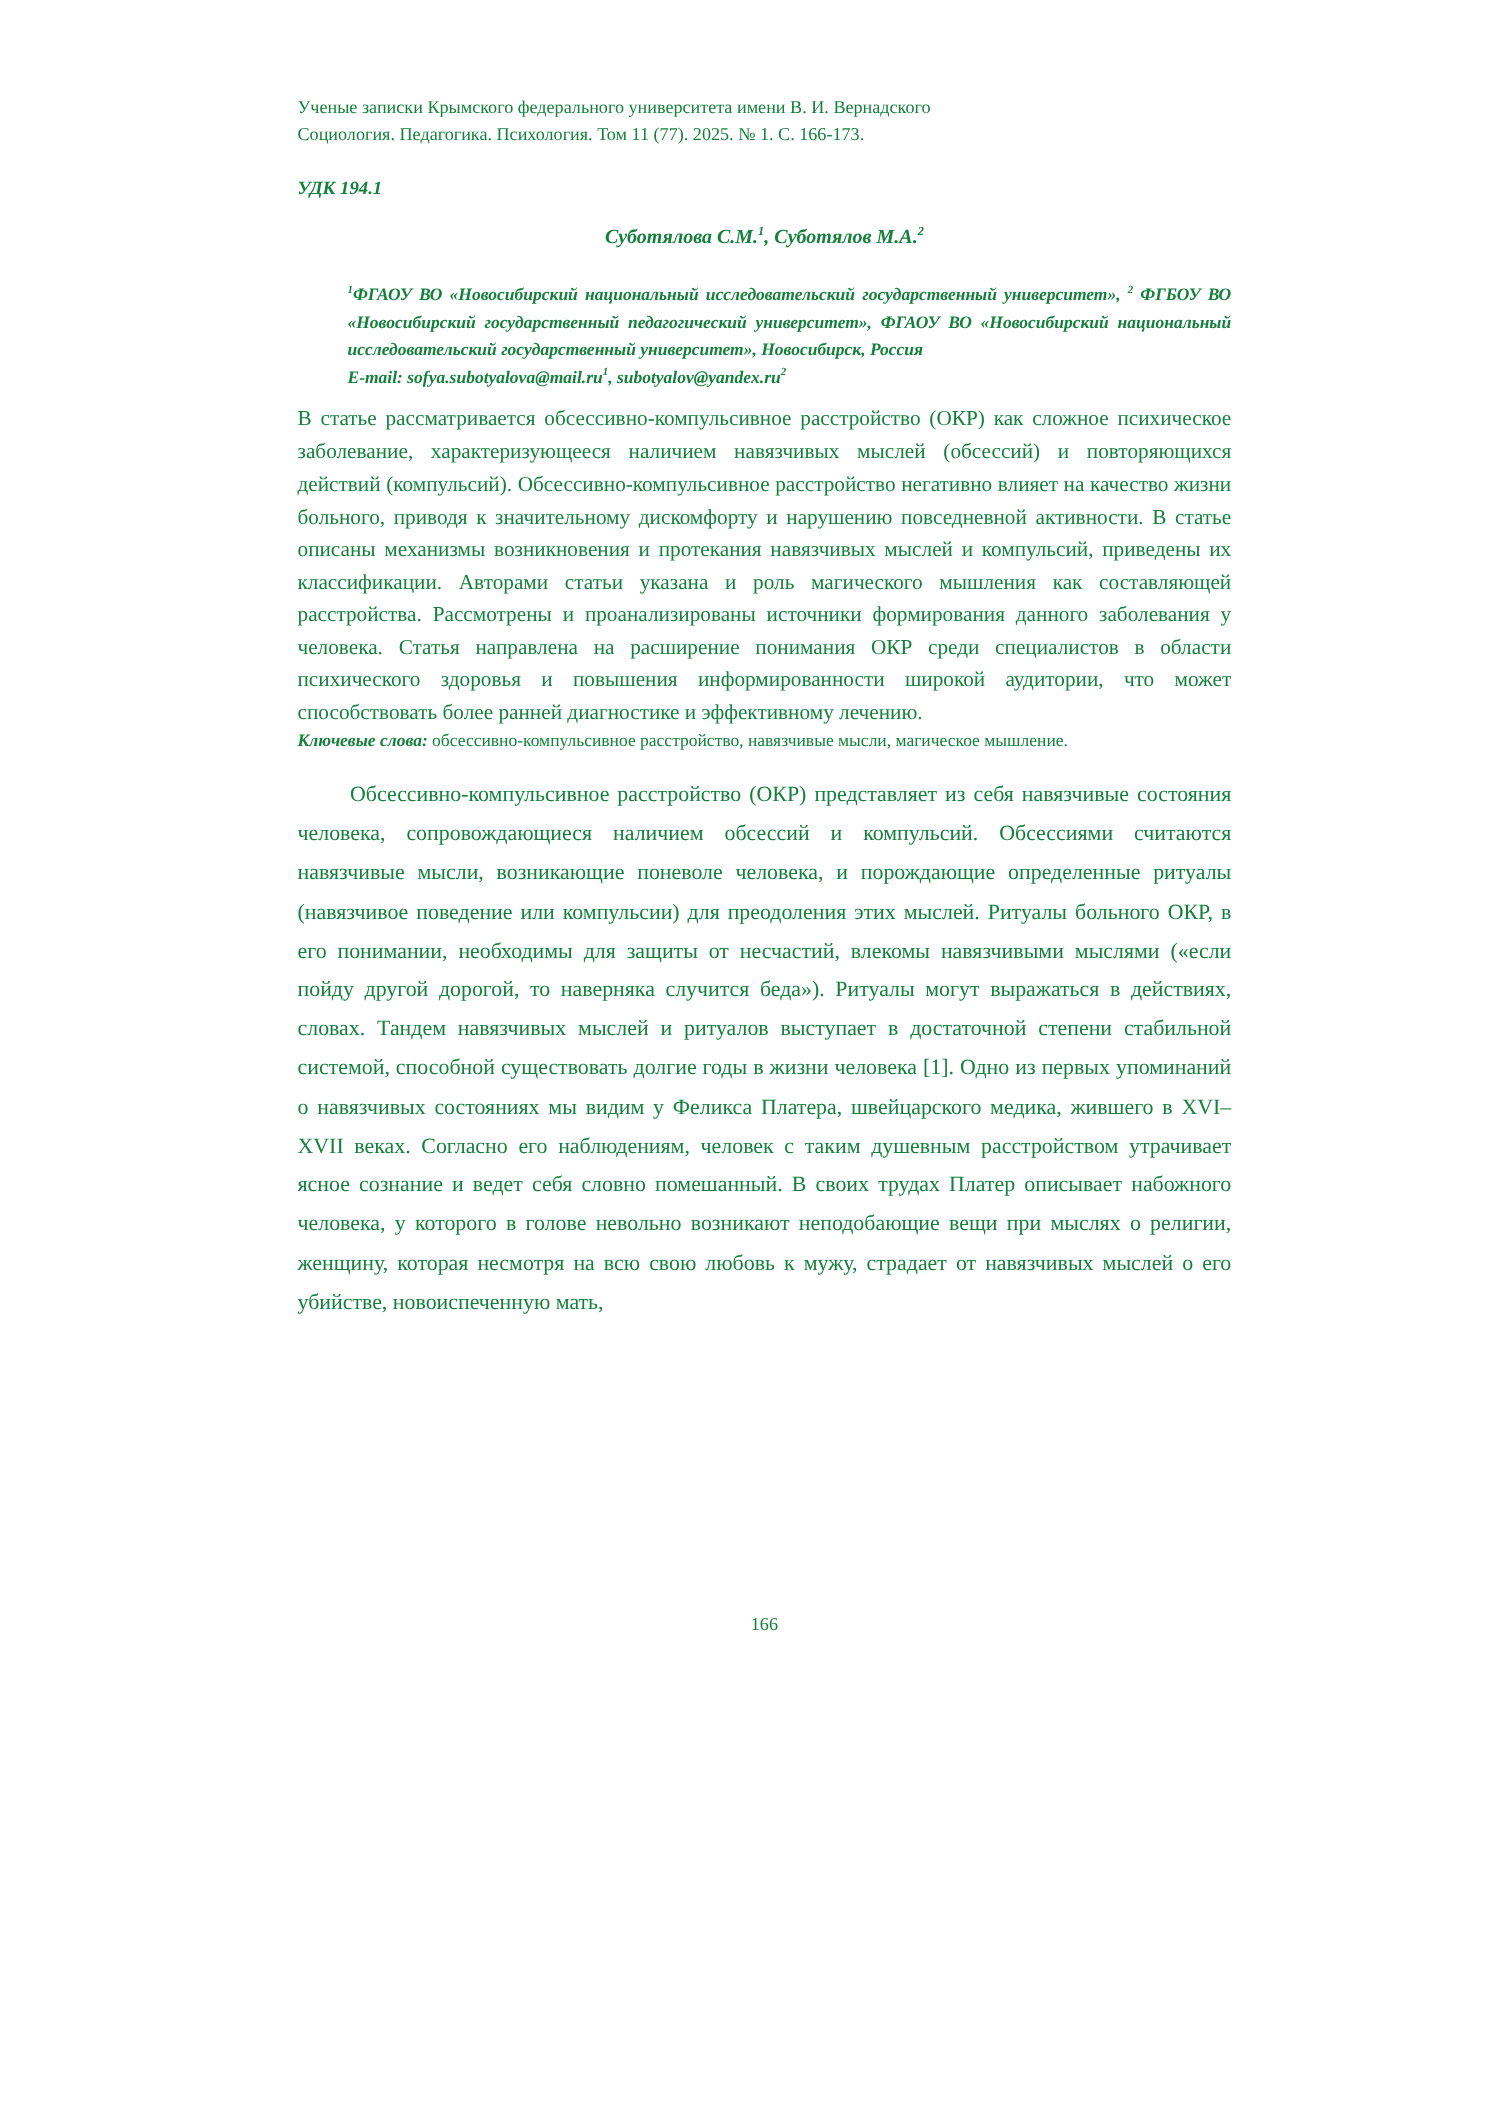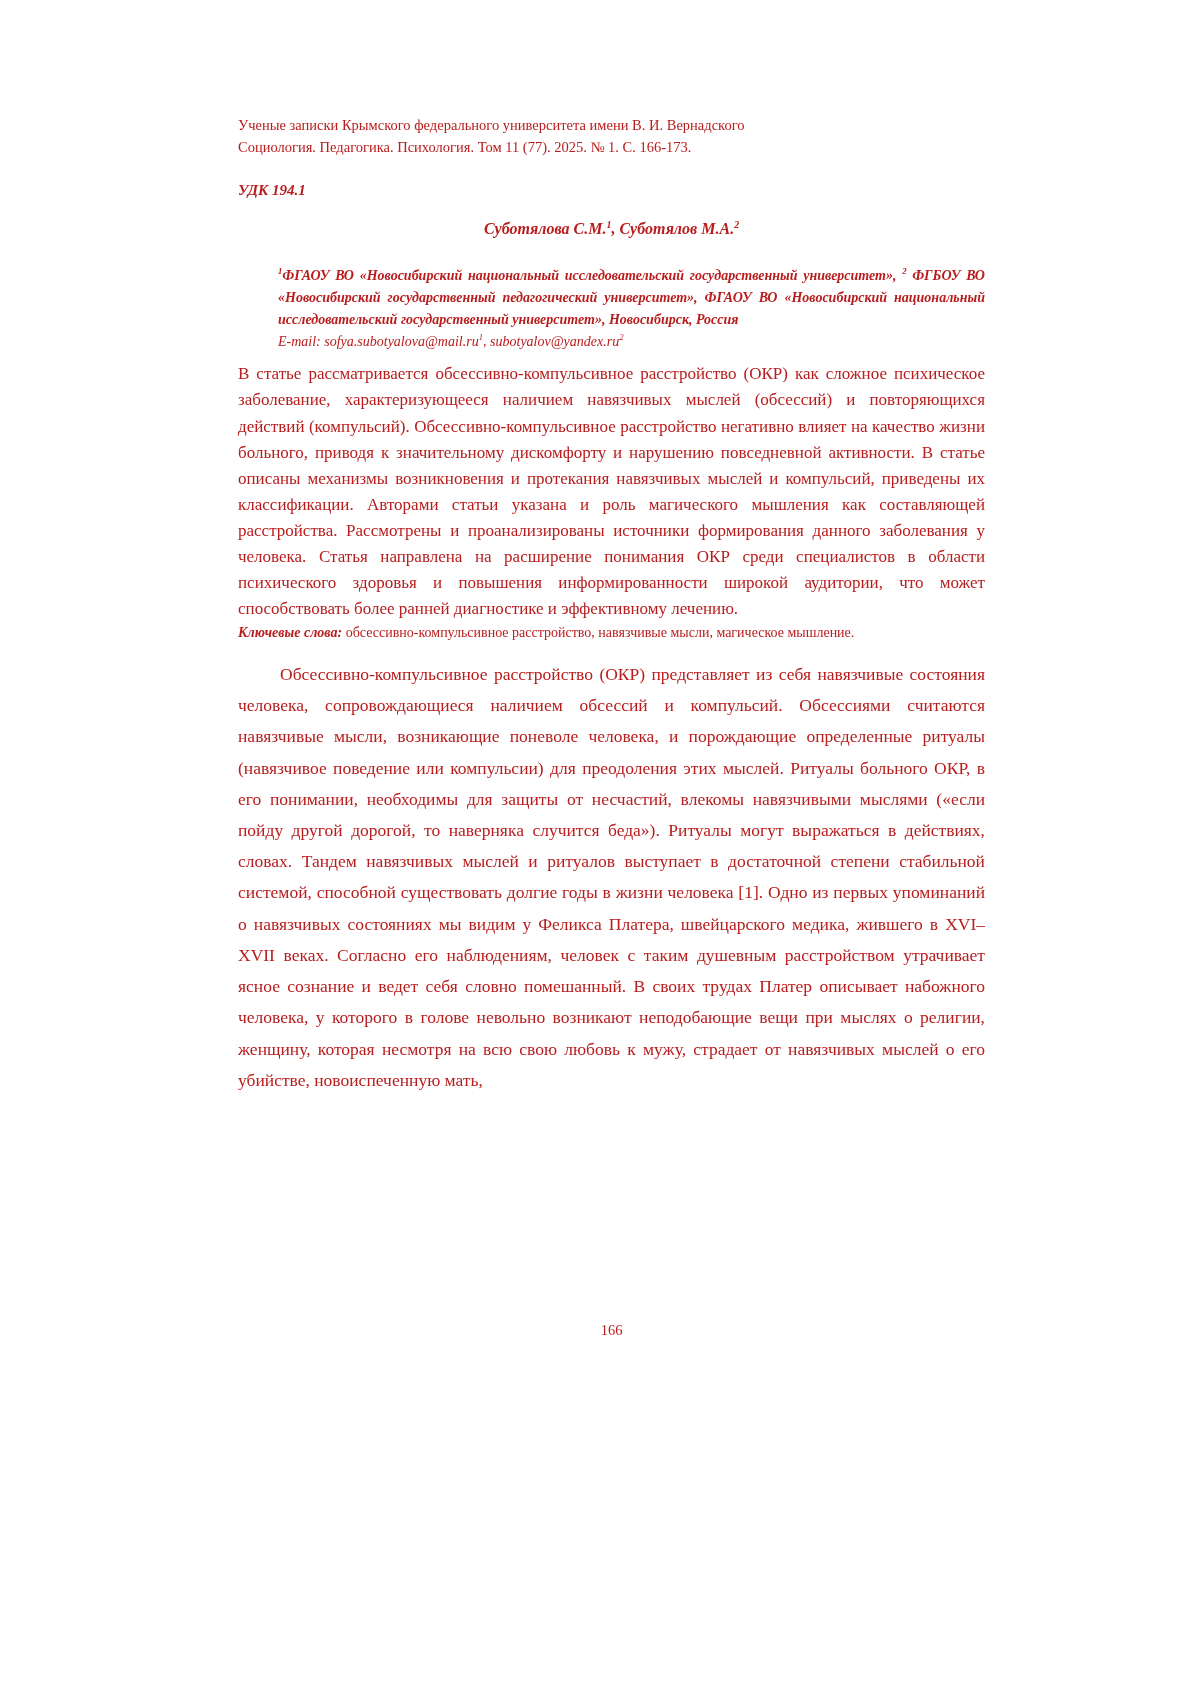--- a/index.html
+++ b/index.html
@@ -6,24 +6,24 @@
     margin: 0;
     padding: 0;
     background: #ffffff;
   }
   .page {
     position: relative;
     width: 1200px;
     height: 1697px;
     margin: 0;
     background: #ffffff;
-    color: #b91c1c;
+    color: #15803d;
     font-family: "Liberation Serif", "DejaVu Serif", serif;
     box-sizing: border-box;
-    padding: 114px 215px 0 238px;
+    padding: 75px 215px 0 238px;
     overflow: hidden;
   }
   sup {
     font-size: 0.62em;
     line-height: 0;
     vertical-align: super;
   }
   .journal-header {
     font-size: 14.5px;
     line-height: 1.52;
@@ -54,21 +54,21 @@
     margin: 27px 0 0 40px;
     font-size: 14px;
     font-weight: bold;
     font-style: italic;
     line-height: 1.56;
     text-align: justify;
   }
   .email {
     margin: 0 0 1px 40px;
     font-size: 14px;
-    font-weight: normal;
+    font-weight: bold;
     font-style: italic;
     line-height: 1.56;
     text-align: left;
   }
   .abstract {
     margin: 9px 0 0 0;
     font-size: 17px;
     line-height: 1.535;
     text-align: justify;
   }
@@ -90,21 +90,21 @@
   }
   .body-text {
     margin: 15px 0 0 0;
     font-size: 17.5px;
     line-height: 1.785;
     text-align: justify;
     text-indent: 42px;
   }
   .page-number {
     position: absolute;
-    top: 1322px;
+    top: 1292px;
     left: 238px;
     width: 747px;
     text-align: center;
     font-size: 14.5px;
   }
 </style>
 </head>
 <body>
 
 <div class="page">

